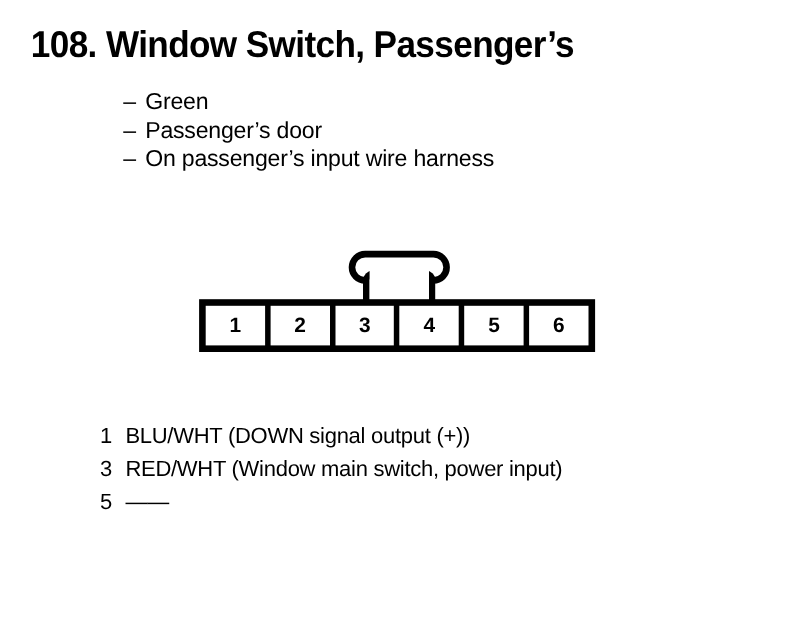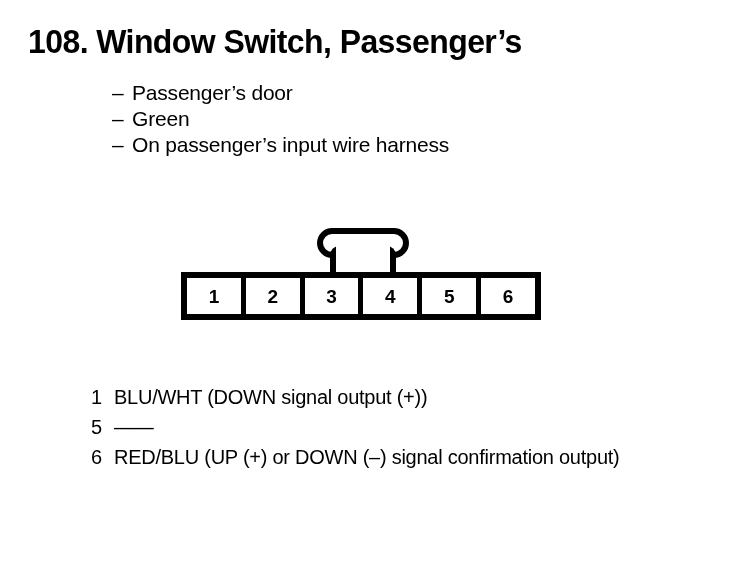--- a/index.html
+++ b/index.html
@@ -147,24 +147,24 @@
     text-align: right;
   }
 </style>
 </head>
 <body>
 
 <div id="page-title">108. Window Switch, Passenger’s</div>
 
 <div id="bullets">
   <span class="bullet-row">
-    <span class="bullet-dash">–</span><span>Passenger’s door</span>
+    <span class="bullet-dash">–</span><span>Green</span>
   </span>
   <span class="bullet-row">
-    <span class="bullet-dash">–</span><span>Green</span>
+    <span class="bullet-dash">–</span><span>Passenger’s door</span>
   </span>
   <span class="bullet-row">
     <span class="bullet-dash">–</span><span>On passenger’s input wire harness</span>
   </span>
 </div>
 
 <div id="connector-diagram">
 
   <div id="connector-latch-tab">
     <div class="latch-cap"></div>
@@ -181,18 +181,18 @@
     <div class="pin-cell">6</div>
   </div>
 
 </div>
 
 <div id="pin-list">
   <span class="pin-row">
     <span class="pin-num">1</span><span class="pin-desc">BLU/WHT (DOWN signal output (+))</span>
   </span>
   <span class="pin-row">
-    <span class="pin-num">5</span><span class="pin-desc">——</span>
+    <span class="pin-num">3</span><span class="pin-desc">RED/WHT (Window main switch, power input)</span>
   </span>
   <span class="pin-row">
-    <span class="pin-num">6</span><span class="pin-desc">RED/BLU (UP (+) or DOWN (–) signal confirmation output)</span>
+    <span class="pin-num">5</span><span class="pin-desc">——</span>
   </span>
 </div>
 
 </body></html>

